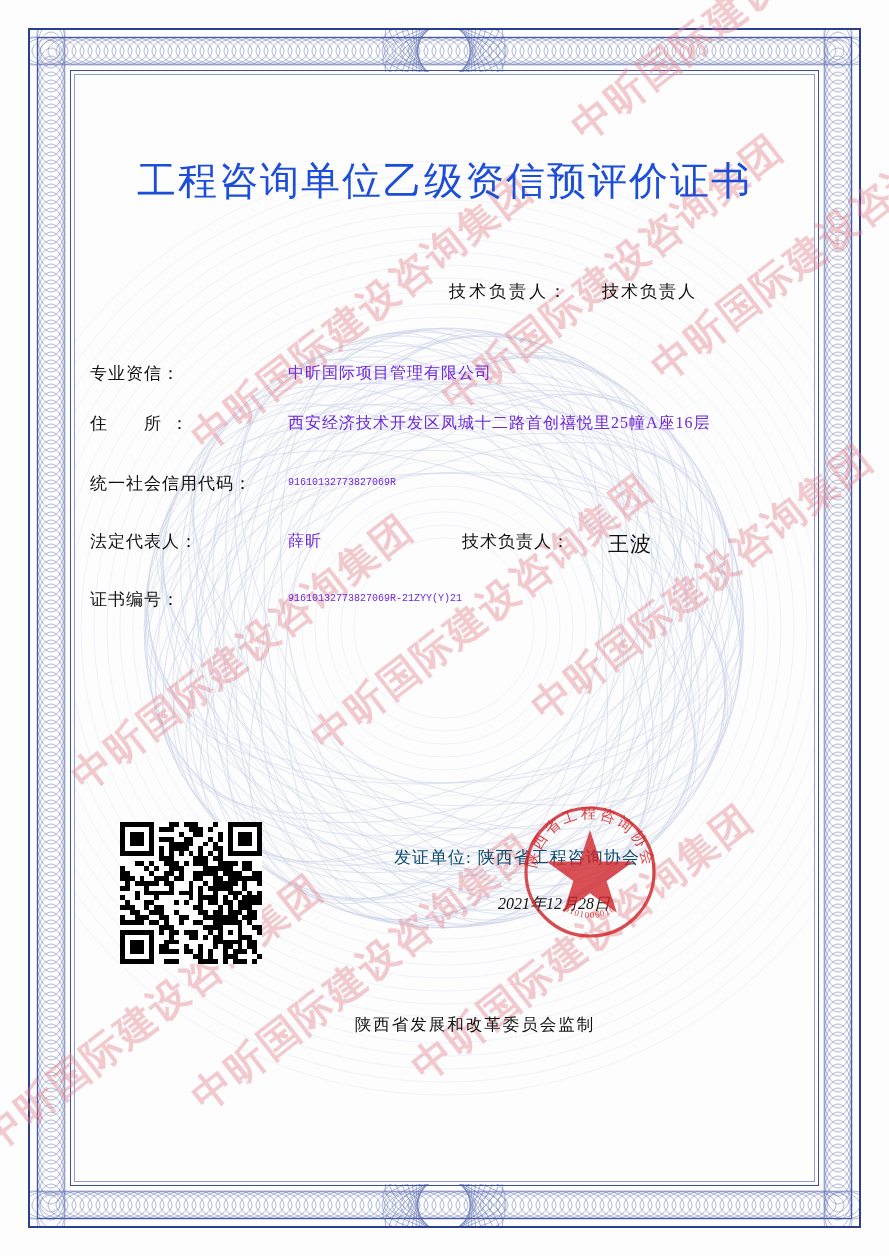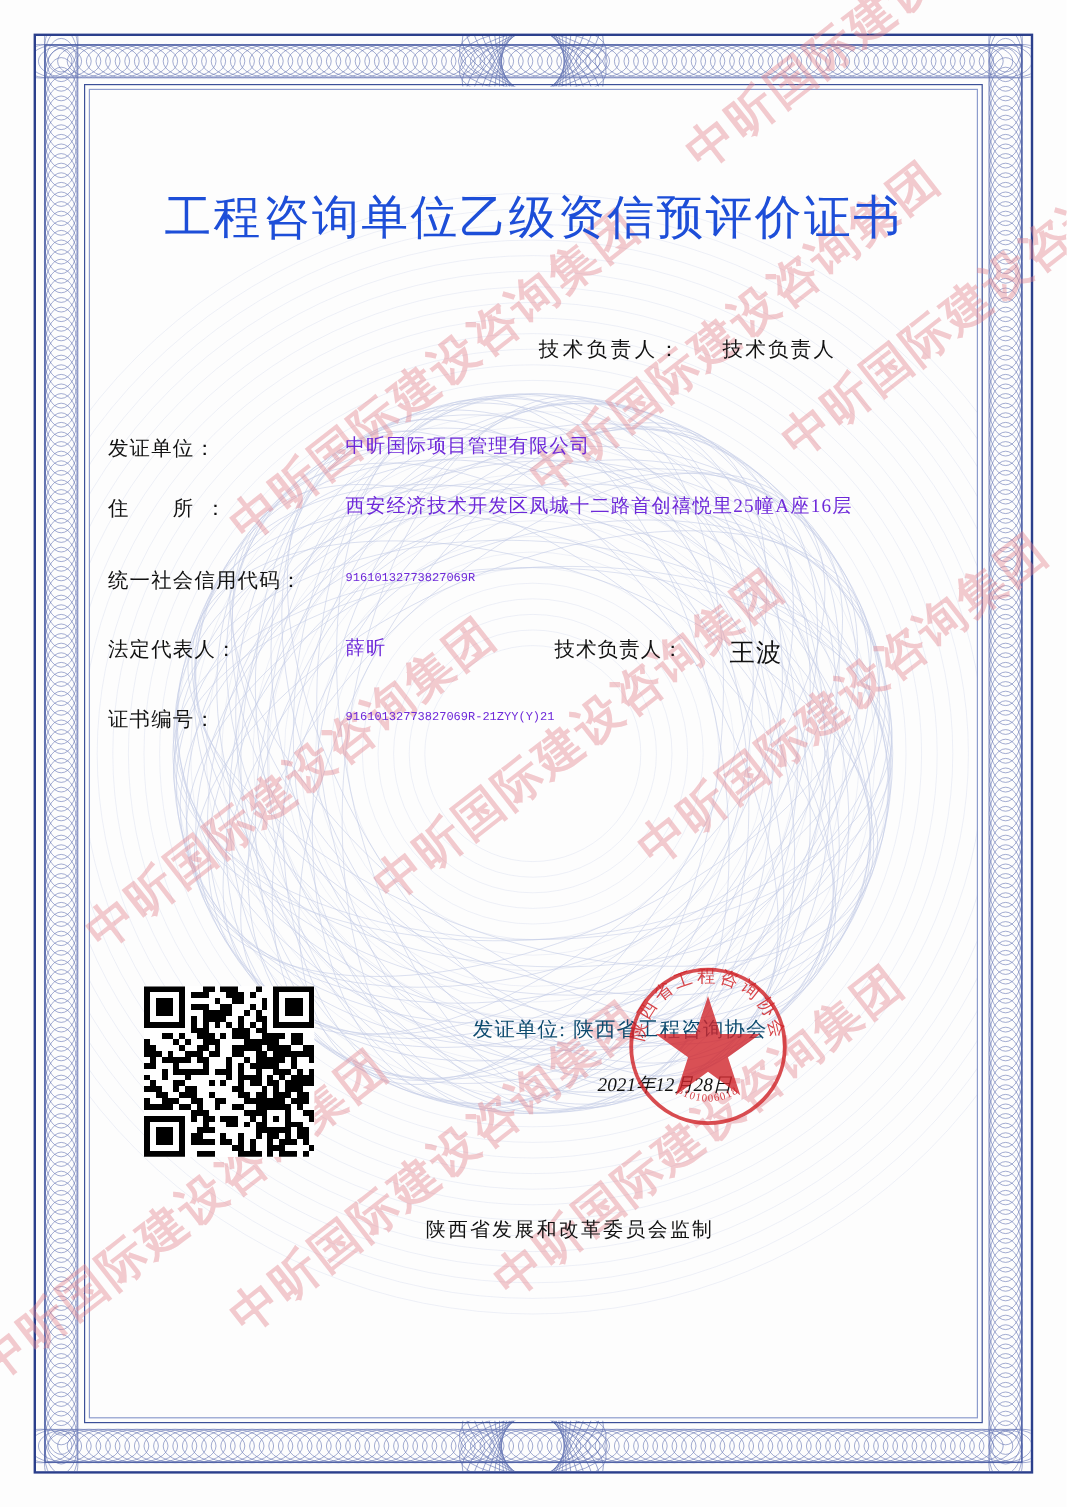--- a/index.html
+++ b/index.html
@@ -888,21 +888,21 @@
     <div class="title">工程咨询单位乙级资信预评价证书</div>
 
     <div class="cat-row">
       <span class="cat-label">技术负责人：</span>
       <span class="cat-value">技术负责人</span>
     </div>
 
     <div class="fields">
 
       <div class="field" style="margin-bottom:14px;">
-        <span class="f-label">发证单位：</span>
+        <span class="f-label">专业资信：</span>
         <span class="f-value">中昕国际项目管理有限公司</span>
       </div>
 
       <div class="field" style="min-height:52px;">
         <span class="f-label spaced">住　所：</span>
         <span class="f-value">西安经济技术开发区凤城十二路首创禧悦里25幢A座16层</span>
       </div>
 
       <div class="field" style="margin-bottom:22px;">
         <span class="f-label">统一社会信用代码：</span>

